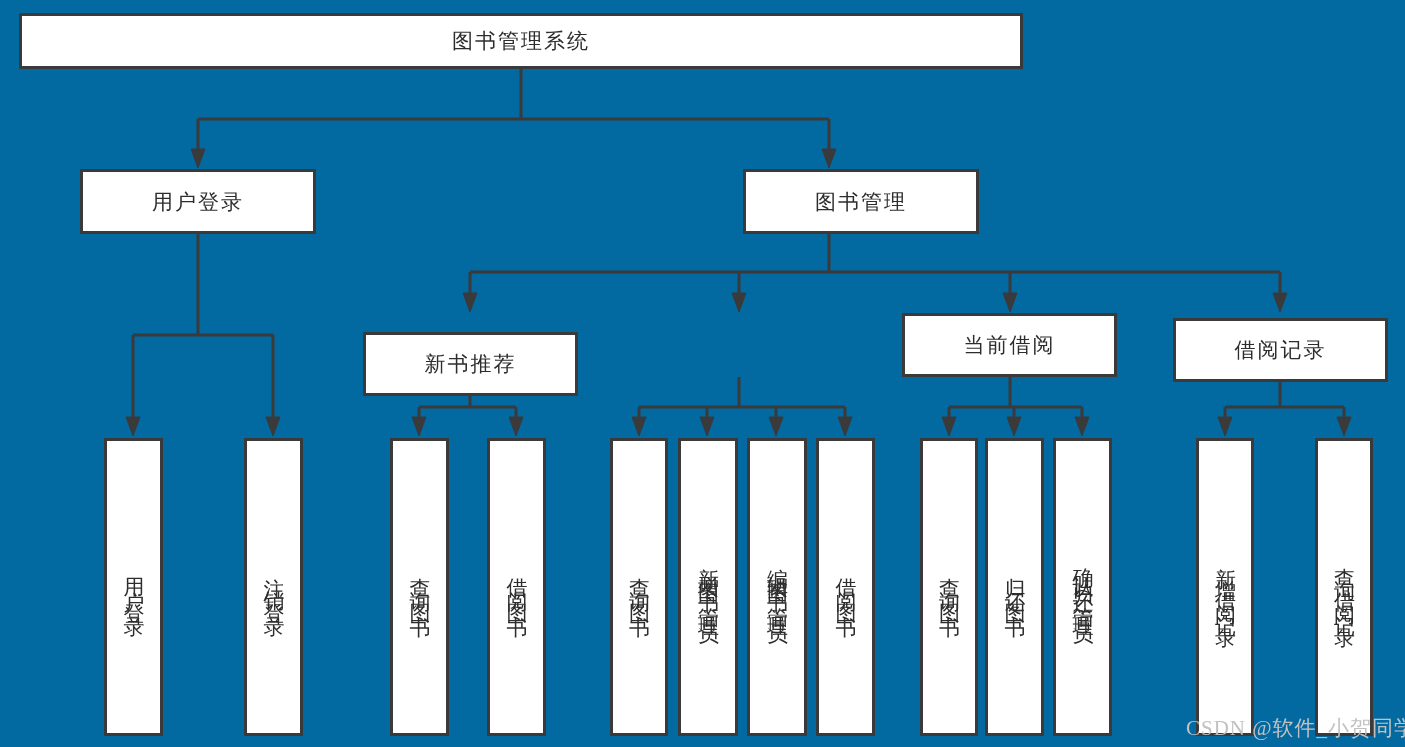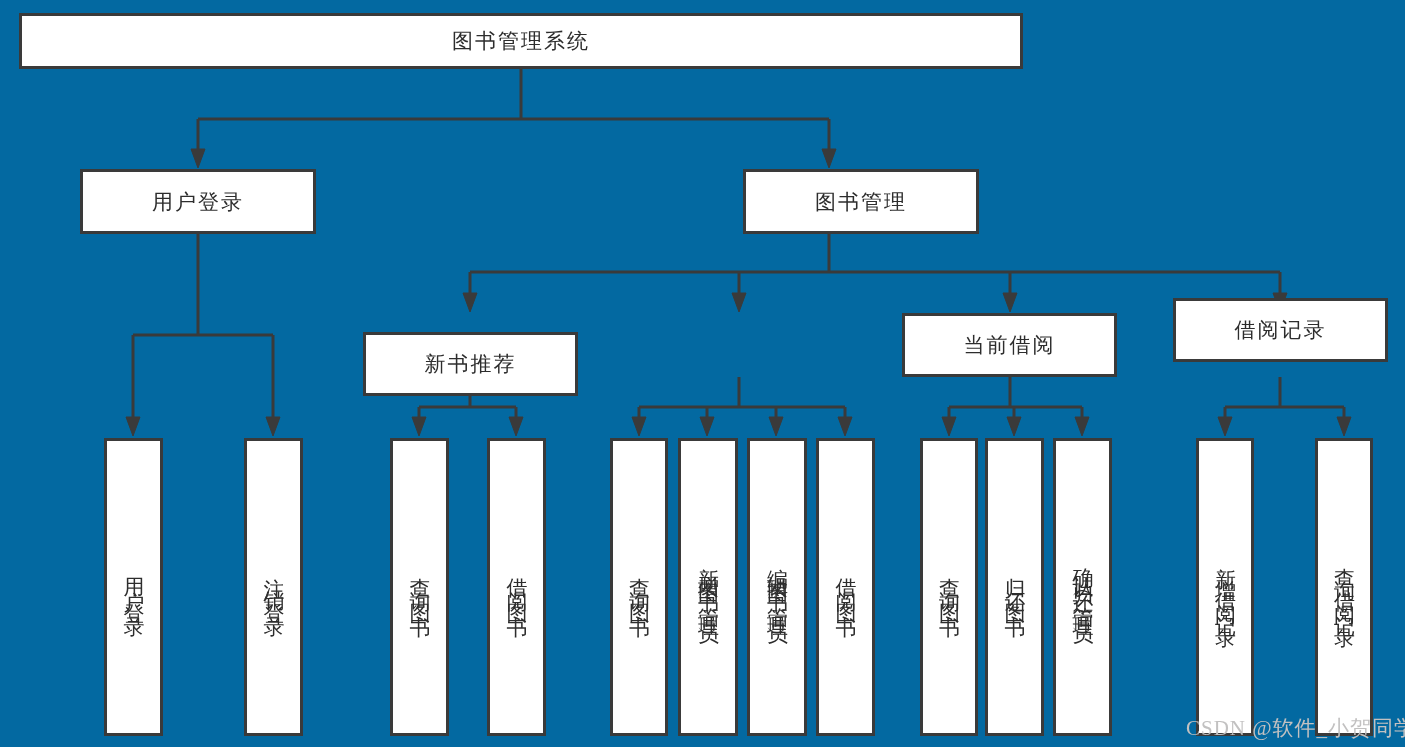--- a/index.html
+++ b/index.html
@@ -112,21 +112,21 @@
       <polygon points="1337,417 1351,417 1344,436"></polygon>
   </svg>
 
   <div class="node" style="left:19px; top:13px; width:1004px; height:56px;">图书管理系统</div>
 
   <div class="node" style="left:80px; top:169px; width:236px; height:65px;">用户登录</div>
   <div class="node" style="left:711px; top:169px; width:236px; height:65px;margin-left:32px;">图书管理</div>
 
   <div class="node" style="left:363px; top:332px; width:215px; height:64px;">新书推荐</div>
   <div class="node" style="left:902px; top:313px; width:215px; height:64px;">当前借阅</div>
-  <div class="node" style="left:1173px; top:298px; width:215px; height:64px;">借阅记录</div>
+  <div class="node" style="left:1173px; top:318px; width:215px; height:64px;">借阅记录</div>
 
   <div class="node vnode vs4" style="left:104px; top:438px; width:59px; height:298px;">用户登录</div>
   <div class="node vnode vs4" style="left:244px; top:438px; width:59px; height:298px;">注销登录</div>
 
   <div class="node vnode vs4" style="left:390px; top:438px; width:59px; height:298px;">查询图书</div>
   <div class="node vnode vs4" style="left:487px; top:438px; width:59px; height:298px;">借阅图书</div>
 
   <div class="node vnode vs4" style="left:610px; top:438px; width:58px; height:298px;">查询图书</div>
   <div class="node vnode vs9" style="left:678px; top:438px; width:60px; height:298px;">新增图书（管理员）</div>
   <div class="node vnode vs9" style="left:747px; top:438px; width:60px; height:298px;">编辑图书（管理员）</div>

